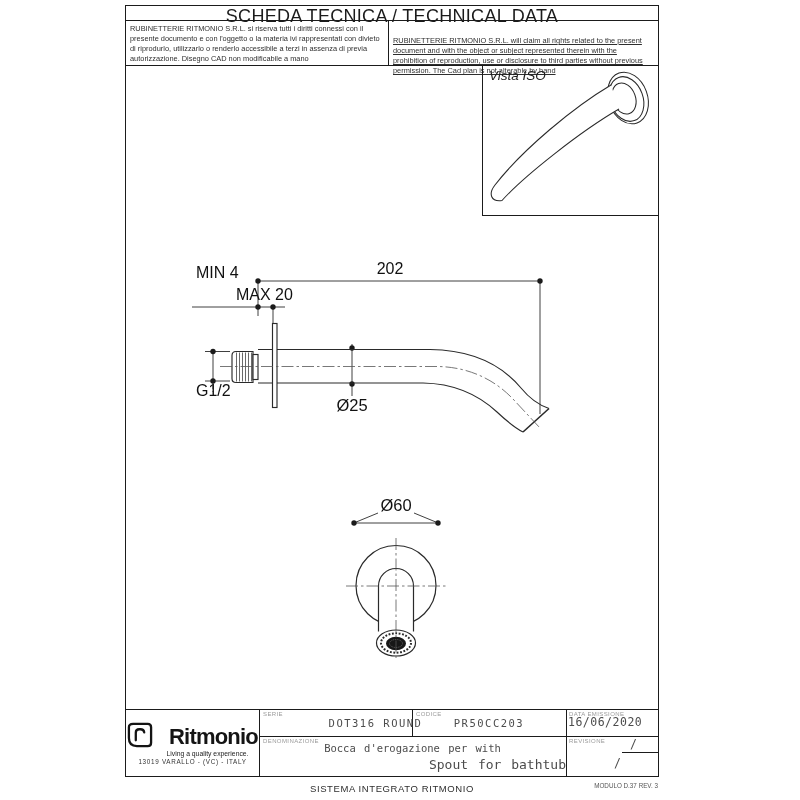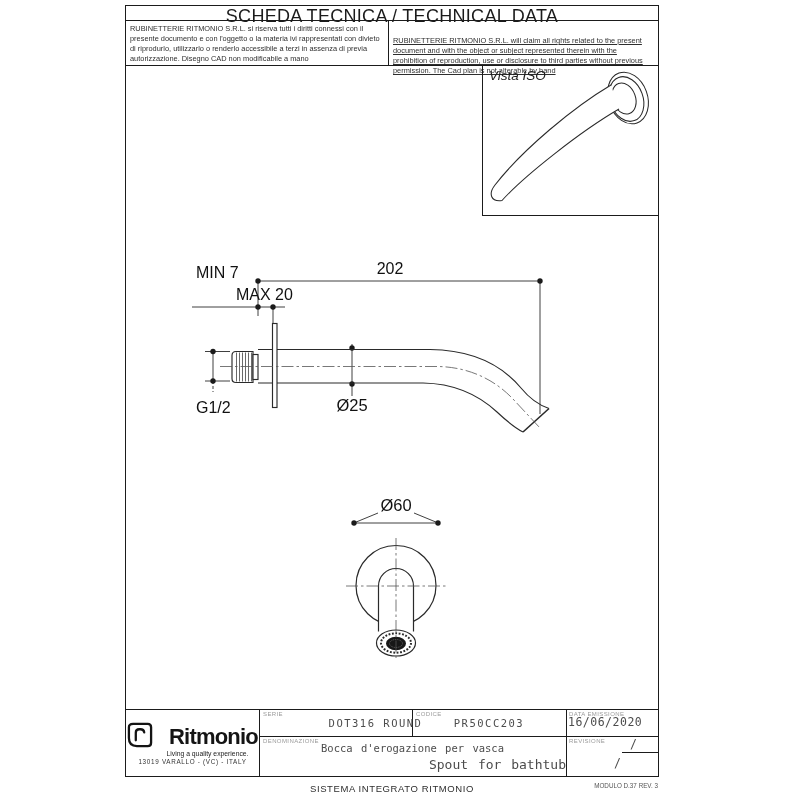--- a/index.html
+++ b/index.html
@@ -17,21 +17,21 @@
   .disc{font-size:7.4px;line-height:1.36;color:#2e2e2e;text-align:left;}
   .disc-it{left:130px;top:24px;width:252px;}
   .disc-en{left:393px;top:36px;width:258px;text-decoration:underline;}
   
   .iso-label{left:489px;top:68px;font-size:13.5px;color:#1b1b1b;font-style:italic;}
   
   .dim{color:#111;font-size:16px;white-space:nowrap;}
   .dim-min{left:196px;top:264px;}
   .dim-max{left:196px;top:286px;margin-left:40px;}
   .dim-202{left:330px;top:260px;width:120px;text-align:center;}
-  .dim-g12{left:196px;top:399px;}
+  .dim-g12{left:196px;top:382px;}
   .dim-d25{left:322px;top:396px;width:60px;text-align:center;font-size:16.5px;}
   .dim-d60{left:366px;top:496px;width:60px;text-align:center;font-size:16.5px;}
   
   .tb-label{font-size:6px;color:#9a9a9a;letter-spacing:.4px;white-space:nowrap;}
   .tb-val{font-family:"DejaVu Sans Mono", monospace;color:#4c4c4c;white-space:nowrap;}
   .v-serie{left:259px;top:717px;width:153px;text-align:center;font-size:10.5px;letter-spacing:1.5px;margin-left:40px;}
   .v-codice{left:412px;top:717px;width:154px;text-align:center;font-size:10.5px;letter-spacing:1.5px;}
   .v-data{left:568px;top:715px;font-size:11.5px;letter-spacing:.5px;}
   .v-den1{left:259px;top:742px;width:307px;text-align:center;font-size:10.5px;word-spacing:2px;}
   .v-den2{left:259px;top:757px;width:307px;text-align:right;font-size:13px;word-spacing:2px;}
@@ -136,42 +136,42 @@
       <ellipse cx="396" cy="643.5" rx="10" ry="6.7" fill="#171717"></ellipse>
       <ellipse cx="396" cy="643.5" rx="6.5" ry="4" fill="none" stroke="#888" stroke-width="0.6" stroke-dasharray="1 0.8"></ellipse>
     </g>
     <g stroke="#555" stroke-width="0.8" fill="none" stroke-dasharray="12 3 2.5 3">
       <path d="M346,586 H446"></path>
       <path d="M396,538 V658"></path>
     </g>
   </g>
 </svg>
 
-<div class="abs dim dim-min">MIN 7</div>
+<div class="abs dim dim-min">MIN 4</div>
 <div class="abs dim dim-max">MAX 20</div>
 <div class="abs dim dim-202">202</div>
 <div class="abs dim dim-g12">G1/2</div>
 <div class="abs dim dim-d25">Ø25</div>
 <div class="abs dim dim-d60">Ø60</div>
 
 <div class="ln" style="left:125px;top:709px;width:534px;height:1px;"></div>
 <div class="ln" style="left:259px;top:736px;width:400px;height:1px;"></div>
 <div class="ln" style="left:259px;top:709px;width:1px;height:68px;"></div>
 <div class="ln" style="left:412px;top:709px;width:1px;height:27px;"></div>
 <div class="ln" style="left:566px;top:709px;width:1px;height:68px;"></div>
 <div class="ln" style="left:622px;top:752px;width:36px;height:1px;"></div>
 
 <div class="abs tb-label" style="left:263px;top:711px;">SERIE</div>
 <div class="abs tb-val v-serie">DOT316 ROUND</div>
 <div class="abs tb-label" style="left:416px;top:711px;">CODICE</div>
 <div class="abs tb-val v-codice">PR50CC203</div>
 <div class="abs tb-label" style="left:569px;top:711px;">DATA EMISSIONE</div>
 <div class="abs tb-val v-data">16/06/2020</div>
 <div class="abs tb-label" style="left:263px;top:738px;">DENOMINAZIONE</div>
-<div class="abs tb-val v-den1">Bocca d'erogazione per vasca</div>
+<div class="abs tb-val v-den1">Bocca d'erogazione per with</div>
 <div class="abs tb-val v-den2">Spout for bathtub</div>
 <div class="abs tb-label" style="left:569px;top:738px;">REVISIONE</div>
 <div class="abs tb-val v-rev1">/</div>
 <div class="abs tb-val v-rev2">/</div>
 
 <div class="abs logo-cell">
   <div class="logo-row">
     <span>
       <svg width="26" height="26" viewBox="0 0 34 34">
         <path d="M8,2.5 H27 Q31.5,2.5 31.5,7 V27 Q31.5,31.5 27,31.5 H13 Q2.5,31.5 2.5,21 V7 Q2.5,2.5 8,2.5 Z" fill="none" stroke="#141414" stroke-width="3"></path>

